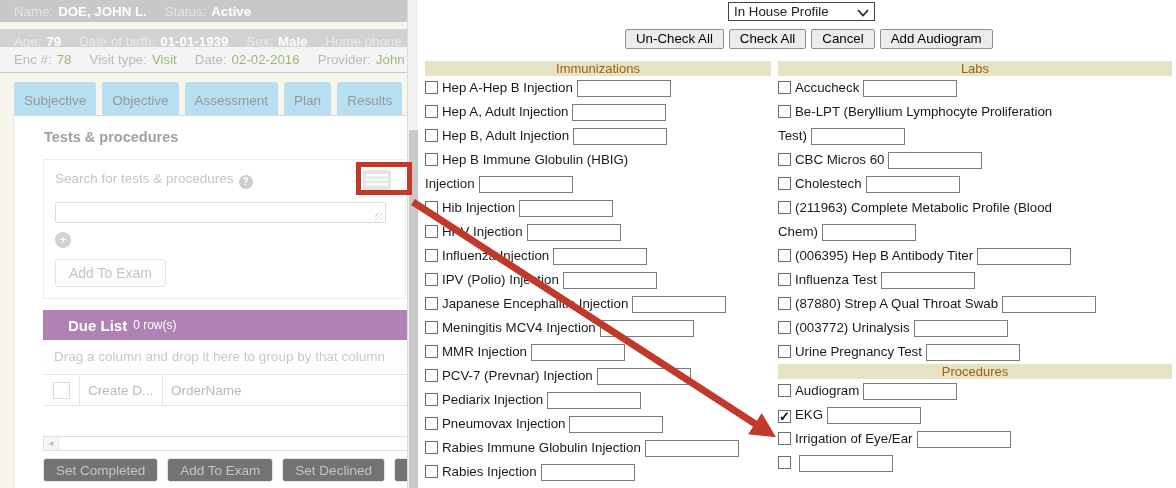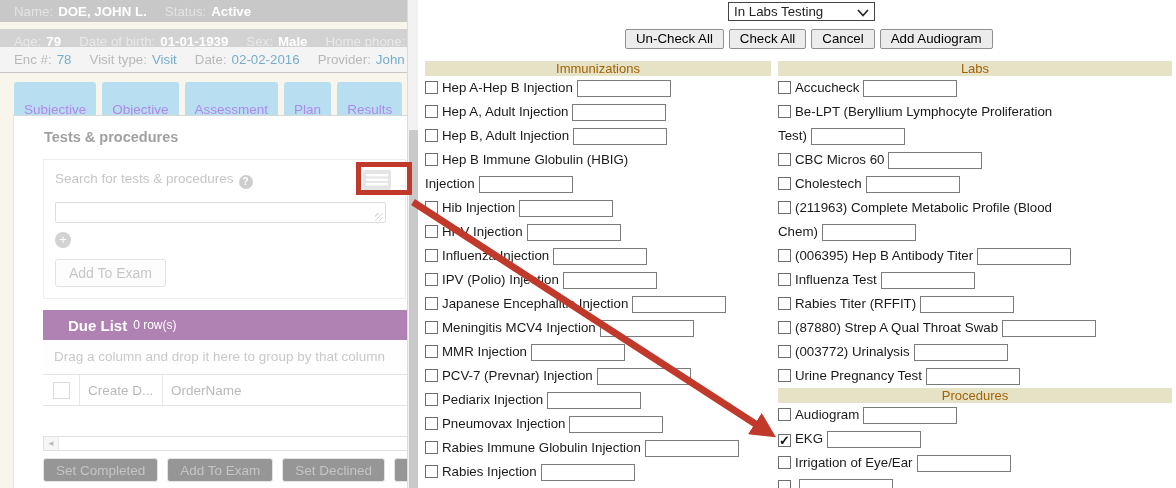--- a/index.html
+++ b/index.html
@@ -9,23 +9,23 @@
 
   
   .page-left{position:absolute;left:0;top:0;width:462px;height:488px;background:#f2eddc;overflow:hidden;}
   .phr{position:absolute;left:0;right:0;display:flex;align-items:center;padding-left:14px;gap:18px;white-space:nowrap;}
   .phr .pair{display:flex;gap:5px;align-items:baseline;}
   .phr1{top:0;height:22px;background:#9b9b9b;}
   .phr1 .pl{color:#cecece;} .phr1 .pv{color:#fff;font-weight:bold;}
   .phr2{top:29px;height:25px;background:#adadad;}
   .phr2 .pl{color:#d7d7d7;} .phr2 .pv{color:#fff;font-weight:bold;}
   .phr3{top:47px;height:25px;background:#ebebeb;border-bottom:1px solid #979797;}
-  .phr3 .pl{color:#7f7f7f;} .phr3 .pv{color:#0369a1;}
+  .phr3 .pl{color:#7f7f7f;} .phr3 .pv{color:#4d7c0f;}
   .tabs{position:absolute;top:82px;left:14px;display:flex;gap:6px;}
-  .tab{background:#7fc3e7;color:#6d28d9;font-size:13.5px;padding:20px 10px;border-radius:3px;border:0;
+  .tab{background:#7fc3e7;color:#404040;font-size:13.5px;padding:11px 10px;border-radius:3px;border:0;
        font-family:inherit;white-space:nowrap;}
   .lcard{position:absolute;top:115px;left:13px;width:395px;height:373px;background:#fff;
          border-top:1px solid #b8b8b8;border-left:1px solid #cfcfcf;}
   .lcard-title{margin:13px 0 0 30px;color:#525252;font-weight:bold;font-size:14.5px;}
   .search-panel{margin:14px 0 0 29px;width:363px;border:1px solid #dedede;padding:11px;box-sizing:border-box;position:relative;}
   .search-label{color:#959595;font-size:13.5px;}
   .help-ic{display:inline-block;width:14px;height:14px;border-radius:50%;background:#a4a4a4;color:#fff;
            font-size:10px;font-weight:bold;text-align:center;line-height:14px;margin-left:5px;vertical-align:-2px;}
   .list-ic{position:absolute;right:13px;top:9px;width:30px;height:22px;}
   .ta-wrap{position:relative;display:block;margin-top:13px;width:331px;}
@@ -46,21 +46,21 @@
   .gh-cb{width:36px;display:flex;justify-content:center;align-items:center;height:100%;}
   .gh-cbbox{width:15px;height:15px;border:1px solid #bebebe;background:#fff;display:inline-block;}
   .gh-c1{width:74px;border-left:1px solid #d6d6d6;border-right:1px solid #d6d6d6;padding-left:8px;height:100%;
          display:flex;align-items:center;white-space:nowrap;overflow:hidden;}
   .gh-c2{flex:1;padding-left:8px;}
   .due-body{height:30px;background:#fff;}
   .due-scroll{height:15px;background:#efefef;border:1px solid #c7c7c7;display:flex;align-items:center;box-sizing:border-box;}
   .ds-arrow{width:14px;text-align:center;font-size:8px;color:#838383;}
   .ds-track{flex:1;height:100%;background:#fff;border-left:1px solid #d9d9d9;}
   .due-btns{margin-top:7px;display:flex;gap:9px;}
-  .dbtn{height:24px;padding:0 12px;background:#404040;border:1px solid #cecece;border-radius:3px;color:#979797;
+  .dbtn{height:24px;padding:0 12px;background:#000000;border:1px solid #cecece;border-radius:3px;color:#979797;
         font-size:13.5px;white-space:nowrap;font-family:inherit;}
   .scroll-strip{position:absolute;left:407px;top:0;width:11px;height:488px;background:#e8e8e8;border-left:1px solid #bdbdbd;}
   .scroll-thumb{position:absolute;left:1px;top:130px;width:10px;height:358px;background:#9d9d9d;}
   .dim{position:absolute;left:0;top:0;width:418px;height:488px;background:rgba(255,255,255,0.45);z-index:6;pointer-events:none;}
 
   
   .dialog{position:absolute;left:418px;top:0;width:758px;height:488px;background:#fff;overflow:hidden;}
   .cat-select{position:absolute;left:310px;top:2px;width:147px;height:19px;border:1px solid #444;background:#fff;
               box-sizing:border-box;font-size:13.3px;line-height:17px;padding-left:5px;}
   .cat-select svg{position:absolute;right:5px;top:6px;}
@@ -193,21 +193,21 @@
 
     <div class="scroll-strip">
       <span class="scroll-thumb"></span>
     </div>
   </div>
 
   <div class="dim"></div>
 
   <div class="dialog">
     <div class="cat-select">
-      <span>In Labs Testing</span>
+      <span>In House Profile</span>
       <svg width="12" height="8" viewBox="0 0 12 8">
         <polyline points="1,1 6,6.5 11,1" fill="none" stroke="#2b2b2b" stroke-width="1.8"></polyline>
       </svg>
     </div>
     <div class="tb-row" id="tb-row">
         <button class="tbtn">Un-Check All</button>
         <button class="tbtn">Check All</button>
         <button class="tbtn">Cancel</button>
         <button class="tbtn">Add Audiogram</button>
       </div>
@@ -232,21 +232,20 @@
       </div>
     <div class="col col-right" id="col-right">
         <div class="sec-hdr">Labs</div>
         <label class="cbrow"><span class="cb"></span><span class="nw">Accucheck<input class="txt" type="text" style=""></span></label>
         <label class="cbrow"><span class="cb"></span>Be-LPT (Beryllium Lymphocyte Proliferation <span class="nw">Test)<input class="txt" type="text" style=""></span></label>
         <label class="cbrow"><span class="cb"></span>CBC Micros <span class="nw">60<input class="txt" type="text" style=""></span></label>
         <label class="cbrow"><span class="cb"></span><span class="nw">Cholestech<input class="txt" type="text" style=""></span></label>
         <label class="cbrow"><span class="cb"></span>(211963) Complete Metabolic Profile (Blood <span class="nw">Chem)<input class="txt" type="text" style=""></span></label>
         <label class="cbrow"><span class="cb"></span>(006395) Hep B Antibody <span class="nw">Titer<input class="txt" type="text" style=""></span></label>
         <label class="cbrow"><span class="cb"></span>Influenza <span class="nw">Test<input class="txt" type="text" style=""></span></label>
-        <label class="cbrow"><span class="cb"></span>Rabies Titer <span class="nw">(RFFIT)<input class="txt" type="text" style=""></span></label>
         <label class="cbrow"><span class="cb"></span>(87880) Strep A Qual Throat <span class="nw">Swab<input class="txt" type="text" style=""></span></label>
         <label class="cbrow"><span class="cb"></span>(003772) <span class="nw">Urinalysis<input class="txt" type="text" style=""></span></label>
         <label class="cbrow"><span class="cb"></span>Urine Pregnancy <span class="nw">Test<input class="txt" type="text" style=""></span></label>
         <div class="sec-hdr">Procedures</div>
         <label class="cbrow"><span class="cb"></span><span class="nw">Audiogram<input class="txt" type="text" style=""></span></label>
         <label class="cbrow"><span class="cb">✓</span><span class="nw">EKG<input class="txt" type="text" style=""></span></label>
         <label class="cbrow"><span class="cb"></span>Irrigation of <span class="nw">Eye/Ear<input class="txt" type="text" style=""></span></label>
         <label class="cbrow"><span class="cb"></span><span class="nw"><input class="txt" type="text" style=""></span></label>
       </div>
   </div>

